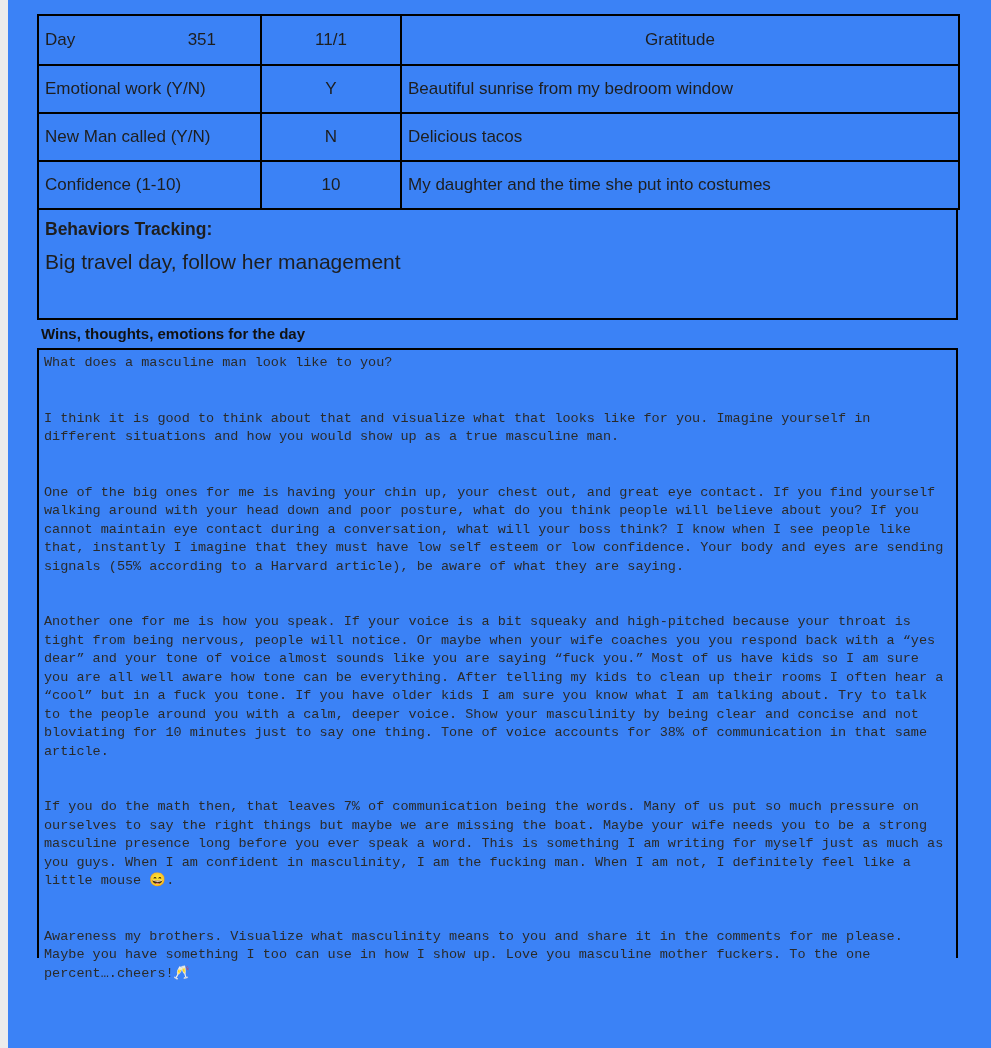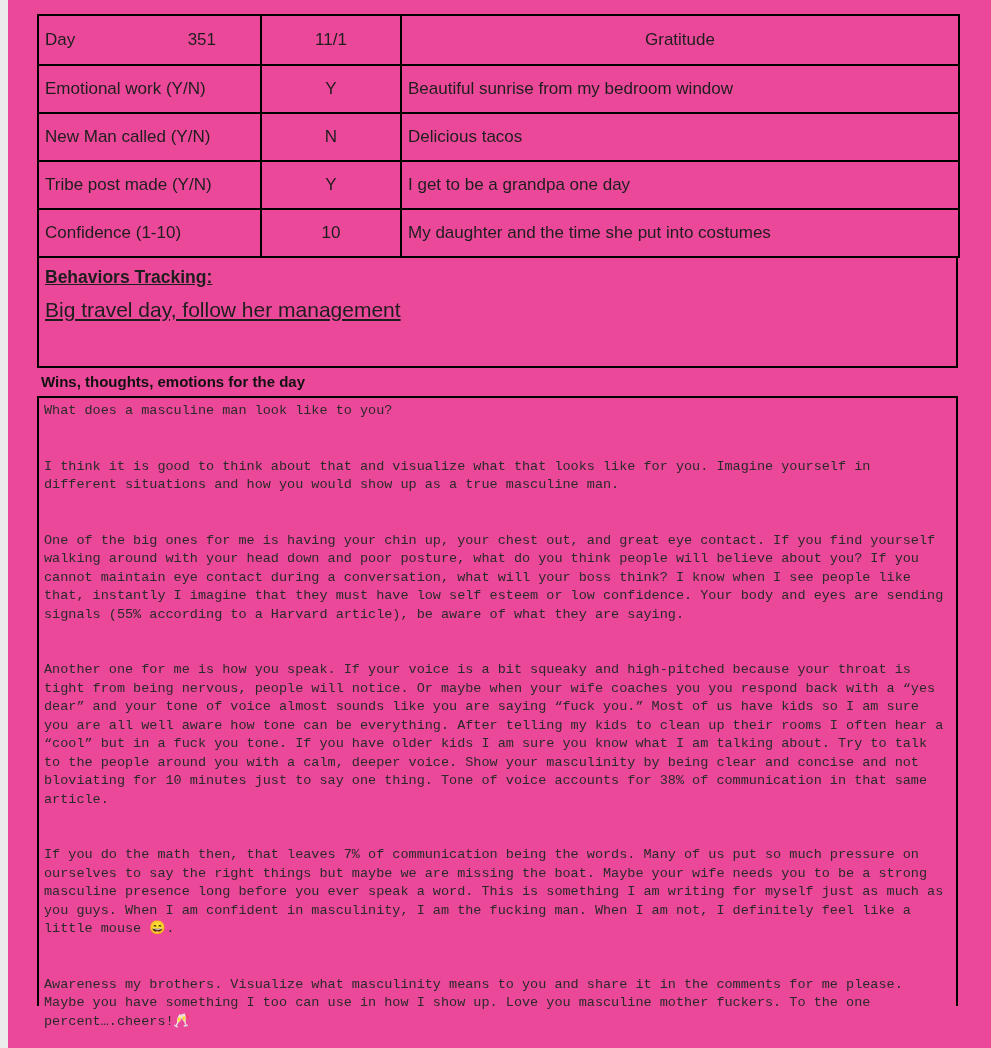--- a/index.html
+++ b/index.html
@@ -1,17 +1,17 @@
 <!DOCTYPE html>
 <html><head>
 <meta charset="utf-8">
 <style>
   html,body { margin:0; padding:0; background:#ffffff; }
   .page {
-    position:relative; width:991px; height:1048px; background:#ec4899;
+    position:relative; width:991px; height:1048px; background:#3b82f6;
     overflow:hidden; font-family:"Liberation Sans", sans-serif; color:#1e1e1e;
   }
   .margin-strip {
     position:absolute; left:0; top:0; width:8px; height:1048px; background:#ececec;
   }
   .content { position:absolute; left:37px; top:14px; width:921px; }
 
   table.tracker { border-collapse:collapse; width:921px; table-layout:fixed; }
   table.tracker td {
     border:2px solid #000; font-size:17px; padding:2px 6px; height:42px;
@@ -19,21 +19,21 @@
   }
   td.col-label { text-align:left; }
   td.col-value { text-align:center; }
   td.col-grat  { text-align:left; }
   tr.hdr td { height:44px; }
   td.hdr-grat { border-top:none; border-right:none; text-align:center;border-radius:11px; }
   .day-flex { display:flex; justify-content:space-between; padding-right:38px; align-items:center; }
 
   .behaviors {
     border:2px solid #000; border-top:none; height:110px;
-    box-sizing:border-box; padding:9px 6px 0 6px;text-decoration:underline;
+    box-sizing:border-box; padding:9px 6px 0 6px;
   }
   .behaviors-title { font-size:17.5px; font-weight:700; }
   .behaviors-note  { font-size:21px; margin-top:10px; }
 
   .wins-heading {
     font-size:15px; font-weight:600; line-height:24px;
     margin:2px 0 2px 4px; color:#111;
   }
 
   .journal {
@@ -74,25 +74,20 @@
           <td class="col-label">Emotional work  (Y/N)</td>
           <td class="col-value">Y</td>
           <td class="col-grat">Beautiful sunrise from my bedroom window</td>
         </tr>
         <tr>
           <td class="col-label">New Man called (Y/N)</td>
           <td class="col-value">N</td>
           <td class="col-grat">Delicious tacos</td>
         </tr>
         <tr>
-          <td class="col-label">Tribe post made (Y/N)</td>
-          <td class="col-value">Y</td>
-          <td class="col-grat">I get to be a grandpa one day</td>
-        </tr>
-        <tr>
           <td class="col-label">Confidence (1-10)</td>
           <td class="col-value">10</td>
           <td class="col-grat">My daughter and the time she put into costumes</td>
         </tr>
       </tbody>
     </table>
 
     <div class="behaviors">
       <div class="behaviors-title">Behaviors Tracking:</div>
       <div class="behaviors-note">Big travel day, follow her management</div>

